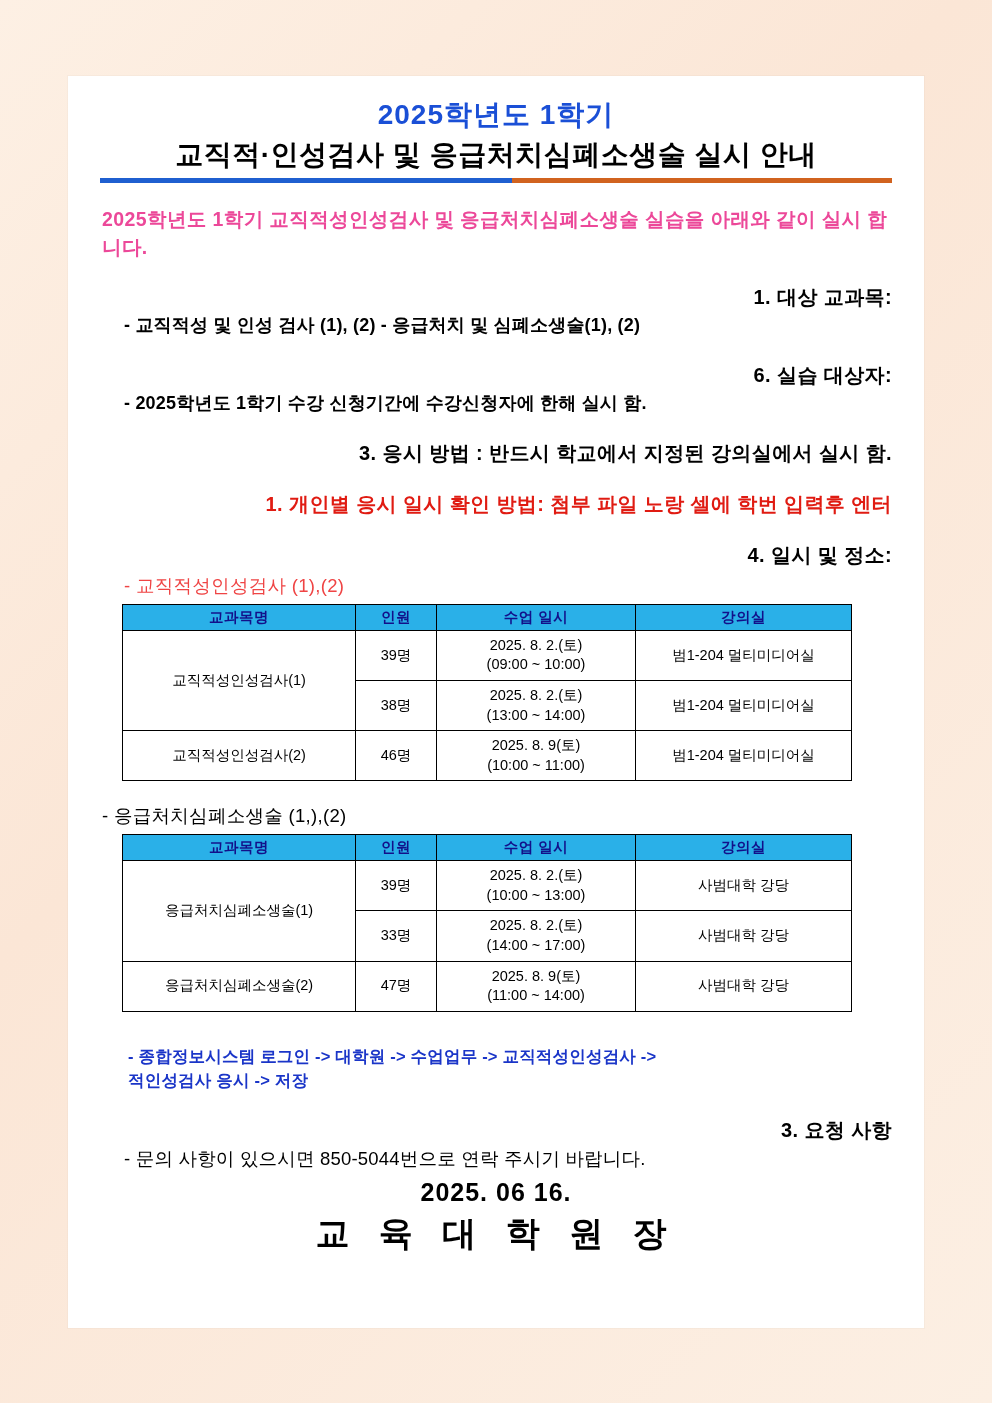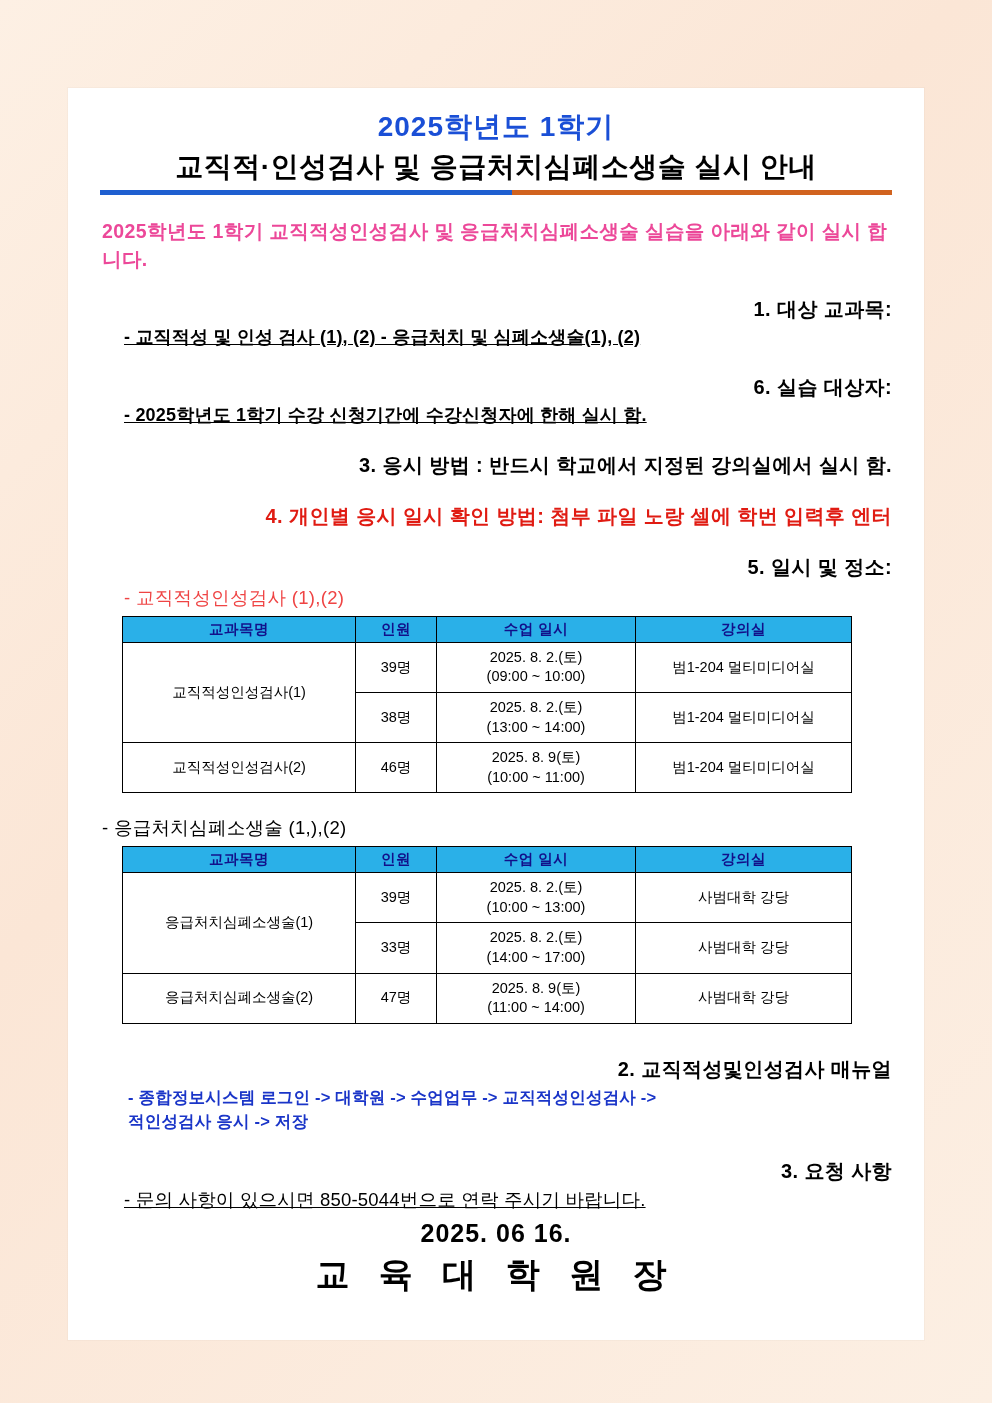--- a/index.html
+++ b/index.html
@@ -9,21 +9,21 @@
   body {
     width: 992px;
     height: 1403px;
     background: linear-gradient(135deg, #fdf0e4 0%, #fbe6d6 40%, #fcefe3 100%);
     font-family: "Liberation Sans", sans-serif;
     overflow: hidden;
   }
   .page {
     position: absolute;
     left: 68px;
-    top: 88px;
+    top: 76px;
     width: 856px;
     height: 1252px;
     background: #ffffff;
     box-shadow: 0 0 0 1px rgba(0,0,0,0.02);
   }
   .inner {
     padding: 16px 32px 0 32px;
     box-sizing: border-box;
   }
   
@@ -80,21 +80,20 @@
   .sec-head.red {
     color: #e01b12;
   }
   .sec-sub {
     font-size: 18px;
     font-weight: bold;
     color: #000;
     letter-spacing: 0.2px;
     margin: 0 0 0 22px;
     line-height: 1.4;
-    text-decoration: underline;
   }
   .sec-sub.plain {
     font-weight: normal;
     font-size: 18.5px;
   }
   .gap-14 { height: 14px; }
   .gap-18 { height: 18px; }
 
   .sub-label {
     font-size: 18.5px;
@@ -200,27 +199,27 @@
 
     <div class="gap-18"></div>
 
     <div class="section">
       <div class="sec-head">3. 응시 방법 : 반드시 학교에서 지정된 강의실에서 실시 함.</div>
     </div>
 
     <div class="gap-18"></div>
 
     <div class="section">
-      <div class="sec-head red">4. 개인별 응시 일시 확인 방법: 첨부 파일 노랑 셀에 학번 입력후 엔터</div>
-    </div>
-
-    <div class="gap-18"></div>
-
-    <div class="section">
-      <div class="sec-head">5. 일시 및 정소:</div>
+      <div class="sec-head red">1. 개인별 응시 일시 확인 방법: 첨부 파일 노랑 셀에 학번 입력후 엔터</div>
+    </div>
+
+    <div class="gap-18"></div>
+
+    <div class="section">
+      <div class="sec-head">4. 일시 및 정소:</div>
       <div class="sub-label">- 교직적성인성검사 (1),(2)</div>
     </div>
 
     <table class="sched">
       <thead>
         <tr>
           <th class="c1">교과목명</th>
           <th class="c2">인원</th>
           <th class="c3">수업 일시</th>
           <th>강의실</th>
@@ -296,21 +295,20 @@
           </td>
           <td class="room">사범대학 강당</td>
         </tr>
       </tbody>
     </table>
 
     <div class="gap-18"></div>
     <div class="gap-14"></div>
 
     <div class="section">
-      <div class="sec-head">2. 교직적성및인성검사 매뉴얼</div>
       <div class="manual-line">- 종합정보시스템 로그인 -&gt; 대학원 -&gt; 수업업무 -&gt; 교직적성인성검사 -&gt;</div>
       <div class="manual-line">적인성검사 응시 -&gt; 저장</div>
     </div>
 
     <div class="gap-18"></div>
 
     <div class="section">
       <div class="sec-head">3. 요청 사항</div>
       <div class="sec-sub plain">- 문의 사항이 있으시면 850-5044번으로 연락 주시기 바랍니다.</div>
     </div>

